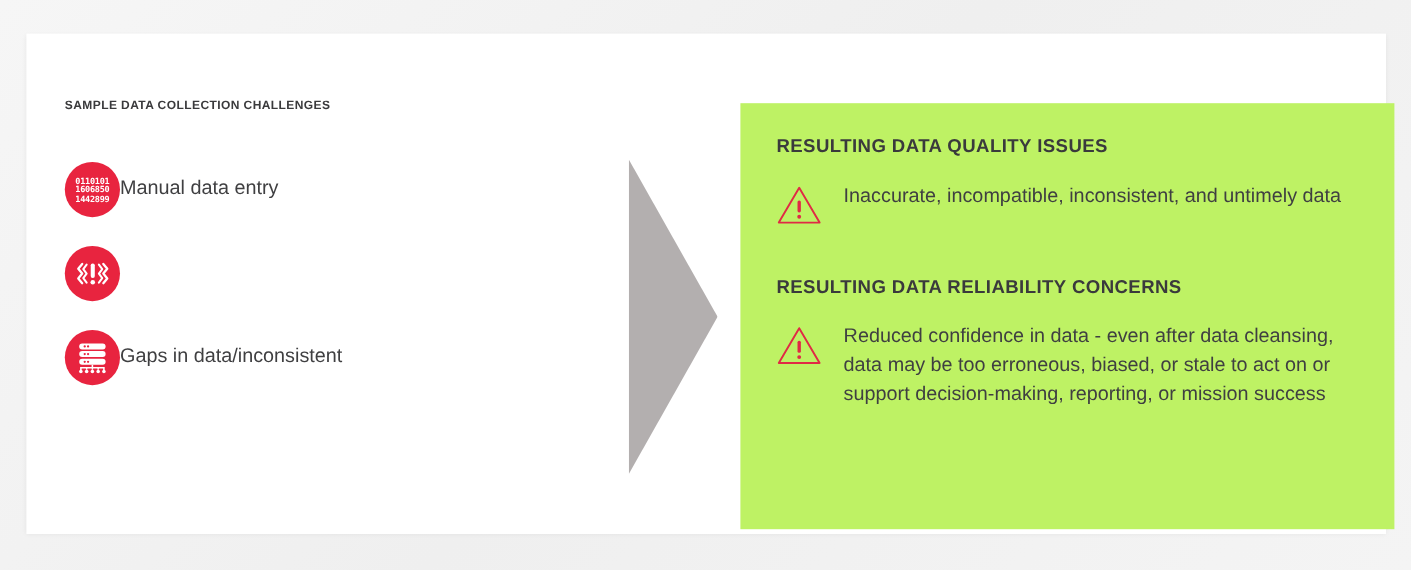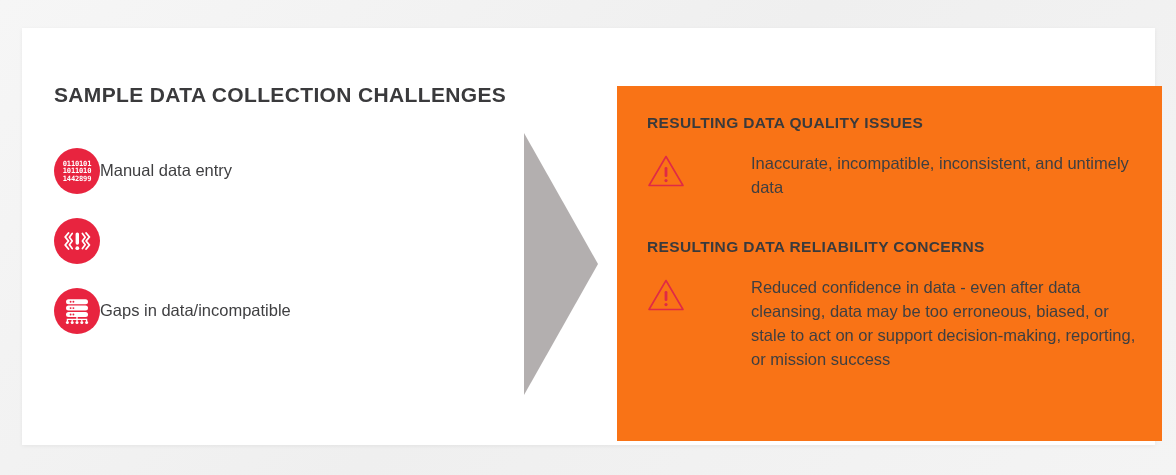--- a/index.html
+++ b/index.html
@@ -32,21 +32,21 @@
   }
 
   
   .left-col {
     position: absolute;
     left: 32px;
     top: 55px;
     width: 440px;
   }
   .left-heading {
-    font-size: 21px;
+    font-size: 10px;
     font-weight: bold;
     letter-spacing: 0.35px;
     color: #3a3a3c;
     margin: 0 0 36px 0;
     white-space: nowrap;
   }
   .challenge-row {
     display: flex;
     align-items: center;
     height: 56px;
@@ -95,38 +95,37 @@
     height: 262px;
   }
 
   
   .right-panel {
     position: absolute;
     left: 595px;
     top: 58px;
     width: 545px;
     height: 355px;
-    background: #f97316;
+    background: #bef264;
   }
   .panel-inner {
     padding: 28px 26px 0 30px;
   }
   .panel-heading {
     font-size: 15.5px;
     font-weight: bold;
     letter-spacing: 0.35px;
     color: #3a3a3c;
     margin: 0;
     white-space: nowrap;
   }
   .issue-row {
     display: flex;
     align-items: flex-start;
     margin-top: 20px;
-    gap: 48px;
   }
   .warn-icon {
     flex: 0 0 42px;
     margin-top: 2px;
   }
   .issue-text {
     margin-left: 14px;
     font-size: 16.5px;
     color: #3f3f41;
     line-height: 1.45;
@@ -141,21 +140,21 @@
 <div class="stage">
   <div class="card">
 
     <div class="left-col">
       <h2 class="left-heading">SAMPLE DATA COLLECTION CHALLENGES</h2>
 
       <div class="challenge-row">
         <div class="icon-circle">
           <div class="binary-lines">
             <span>0110101</span>
-            <span>1011010</span>
+            <span>1606850</span>
             <span>1442899</span>
           </div>
         </div>
         <div class="challenge-label">Manual data entry</div>
       </div>
 
       <div class="challenge-row">
         <div class="icon-circle">
           <svg width="30" height="26" viewBox="0 0 30 26" aria-hidden="true">
             <path d="M6.5 5 L3.2 9 L6.5 13 L3.2 17 L6.5 21" stroke="#ffffff" stroke-width="1.9" fill="none" stroke-linecap="round" stroke-linejoin="round"></path>
@@ -182,21 +181,21 @@
             <circle cx="11.4" cy="17.5" r="0.95" fill="#e8243f"></circle>
             <path d="M15 20 L15 22.4 M5.4 24.6 L5.4 22.4 L24.6 22.4 L24.6 24.6" stroke="#ffffff" stroke-width="1.3" fill="none"></path>
             <circle cx="5.4" cy="25.6" r="1.5" fill="#ffffff"></circle>
             <circle cx="10.2" cy="25.6" r="1.5" fill="#ffffff"></circle>
             <circle cx="15" cy="25.6" r="1.5" fill="#ffffff"></circle>
             <circle cx="19.8" cy="25.6" r="1.5" fill="#ffffff"></circle>
             <circle cx="24.6" cy="25.6" r="1.5" fill="#ffffff"></circle>
             <path d="M10.2 24.1 L10.2 22.4 M19.8 24.1 L19.8 22.4 M15 24.1 L15 22.4" stroke="#ffffff" stroke-width="1.2"></path>
           </svg>
         </div>
-        <div class="challenge-label">Gaps in data/incompatible</div>
+        <div class="challenge-label">Gaps in data/inconsistent</div>
       </div>
 
     </div>
 
     <div class="arrow">
       <svg width="74" height="262" viewBox="0 0 74 262" aria-hidden="true">
         <polygon points="0,0 74,131 0,262" fill="#b3afaf"></polygon>
       </svg>
     </div>
 

